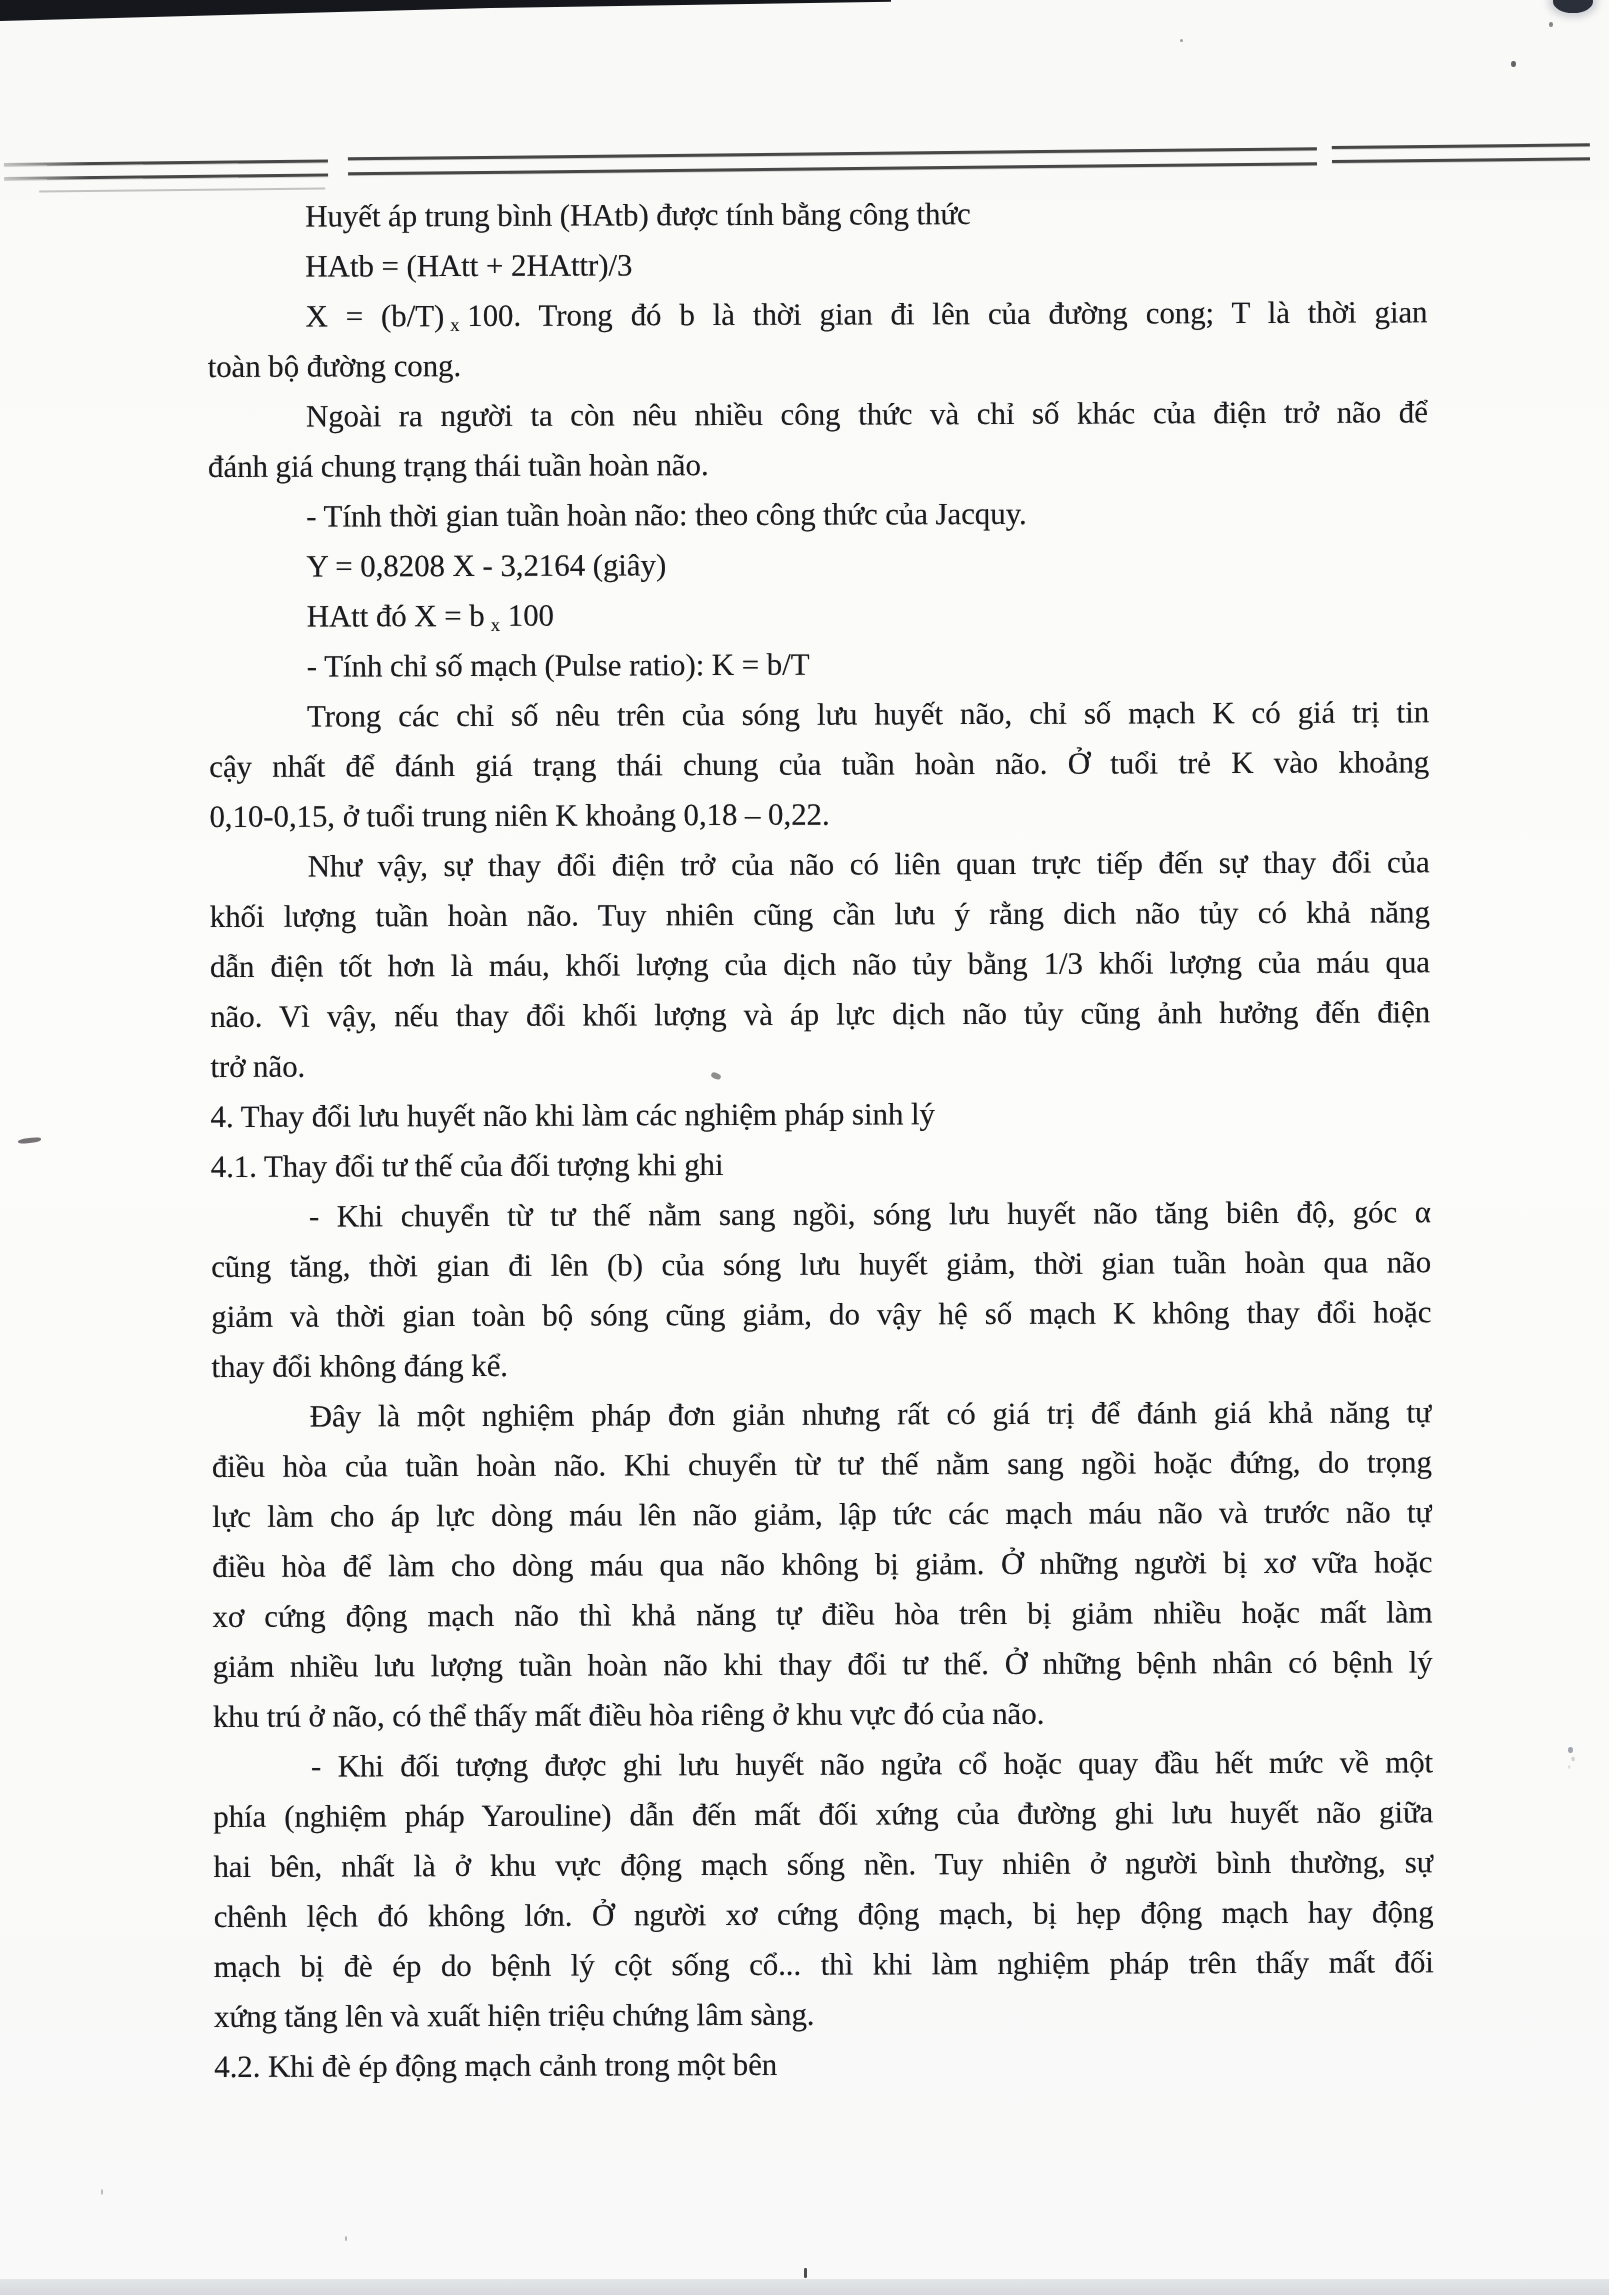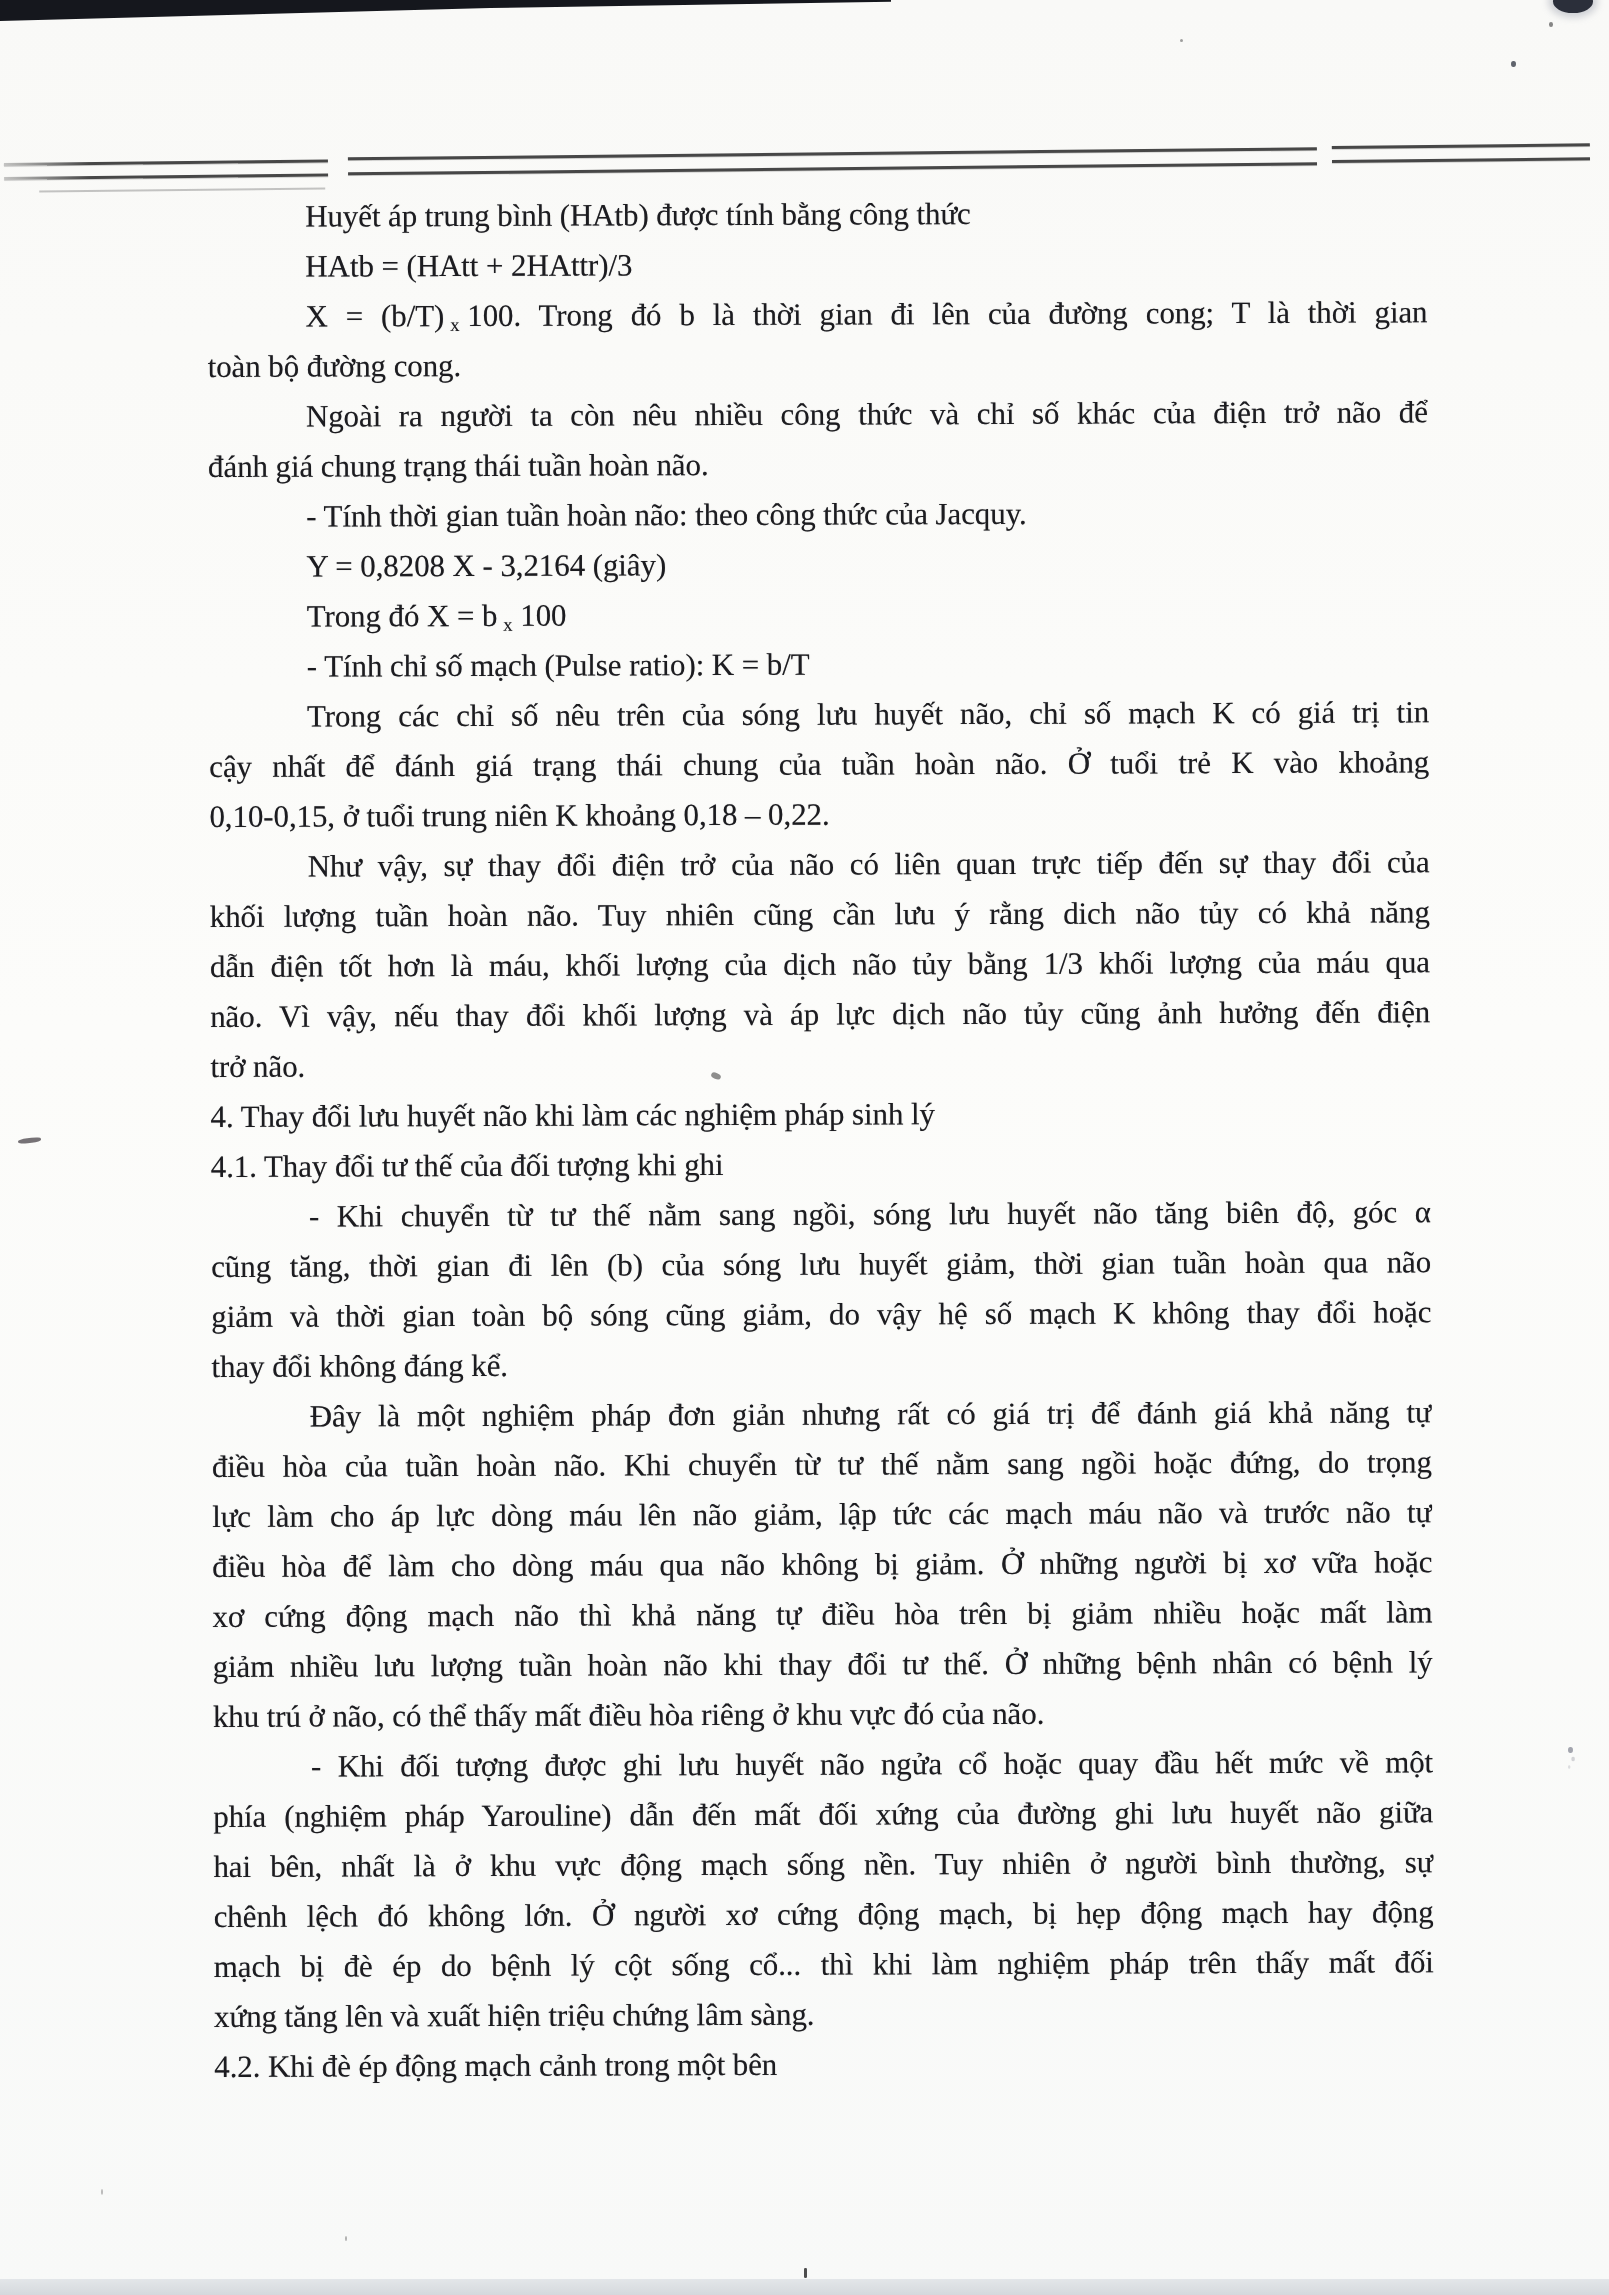--- a/index.html
+++ b/index.html
@@ -65,21 +65,21 @@
 
   <div class="content">
     <div class="line i">Huyết áp trung bình (HAtb) được tính bằng công thức</div>
     <div class="line i">HAtb = (HAtt + 2HAttr)/3</div>
     <div class="line i j"><span>X = (b/T)</span><span class="sub">x</span><span>100. Trong đó b là thời gian đi lên của đường cong; T là thời gian</span></div>
     <div class="line">toàn bộ đường cong.</div>
     <div class="line i j">Ngoài ra người ta còn nêu nhiều công thức và chỉ số khác của điện trở não để</div>
     <div class="line">đánh giá chung trạng thái tuần hoàn não.</div>
     <div class="line i">- Tính thời gian tuần hoàn não: theo công thức của Jacquy.</div>
     <div class="line i">Y = 0,8208 X - 3,2164 (giây)</div>
-    <div class="line i"><span>Trong đó X = b</span><span class="sub">x</span><span>100</span></div>
+    <div class="line i"><span>HAtt đó X = b</span><span class="sub">x</span><span>100</span></div>
     <div class="line i">- Tính chỉ số mạch (Pulse ratio): K = b/T</div>
     <div class="line i j">Trong các chỉ số nêu trên của sóng lưu huyết não, chỉ số mạch K có giá trị tin</div>
     <div class="line j">cậy nhất để đánh giá trạng thái chung của tuần hoàn não. Ở tuổi trẻ K vào khoảng</div>
     <div class="line">0,10-0,15, ở tuổi trung niên K khoảng 0,18 – 0,22.</div>
     <div class="line i j">Như vậy, sự thay đổi điện trở của não có liên quan trực tiếp đến sự thay đổi của</div>
     <div class="line j">khối lượng tuần hoàn não. Tuy nhiên cũng cần lưu ý rằng dich não tủy có khả năng</div>
     <div class="line j">dẫn điện tốt hơn là máu, khối lượng của dịch não tủy bằng 1/3 khối lượng của máu qua</div>
     <div class="line j">não. Vì vậy, nếu thay đổi khối lượng và áp lực dịch não tủy cũng ảnh hưởng đến điện</div>
     <div class="line">trở não.</div>
     <div class="line">4. Thay đổi lưu huyết não khi làm các nghiệm pháp sinh lý</div>

